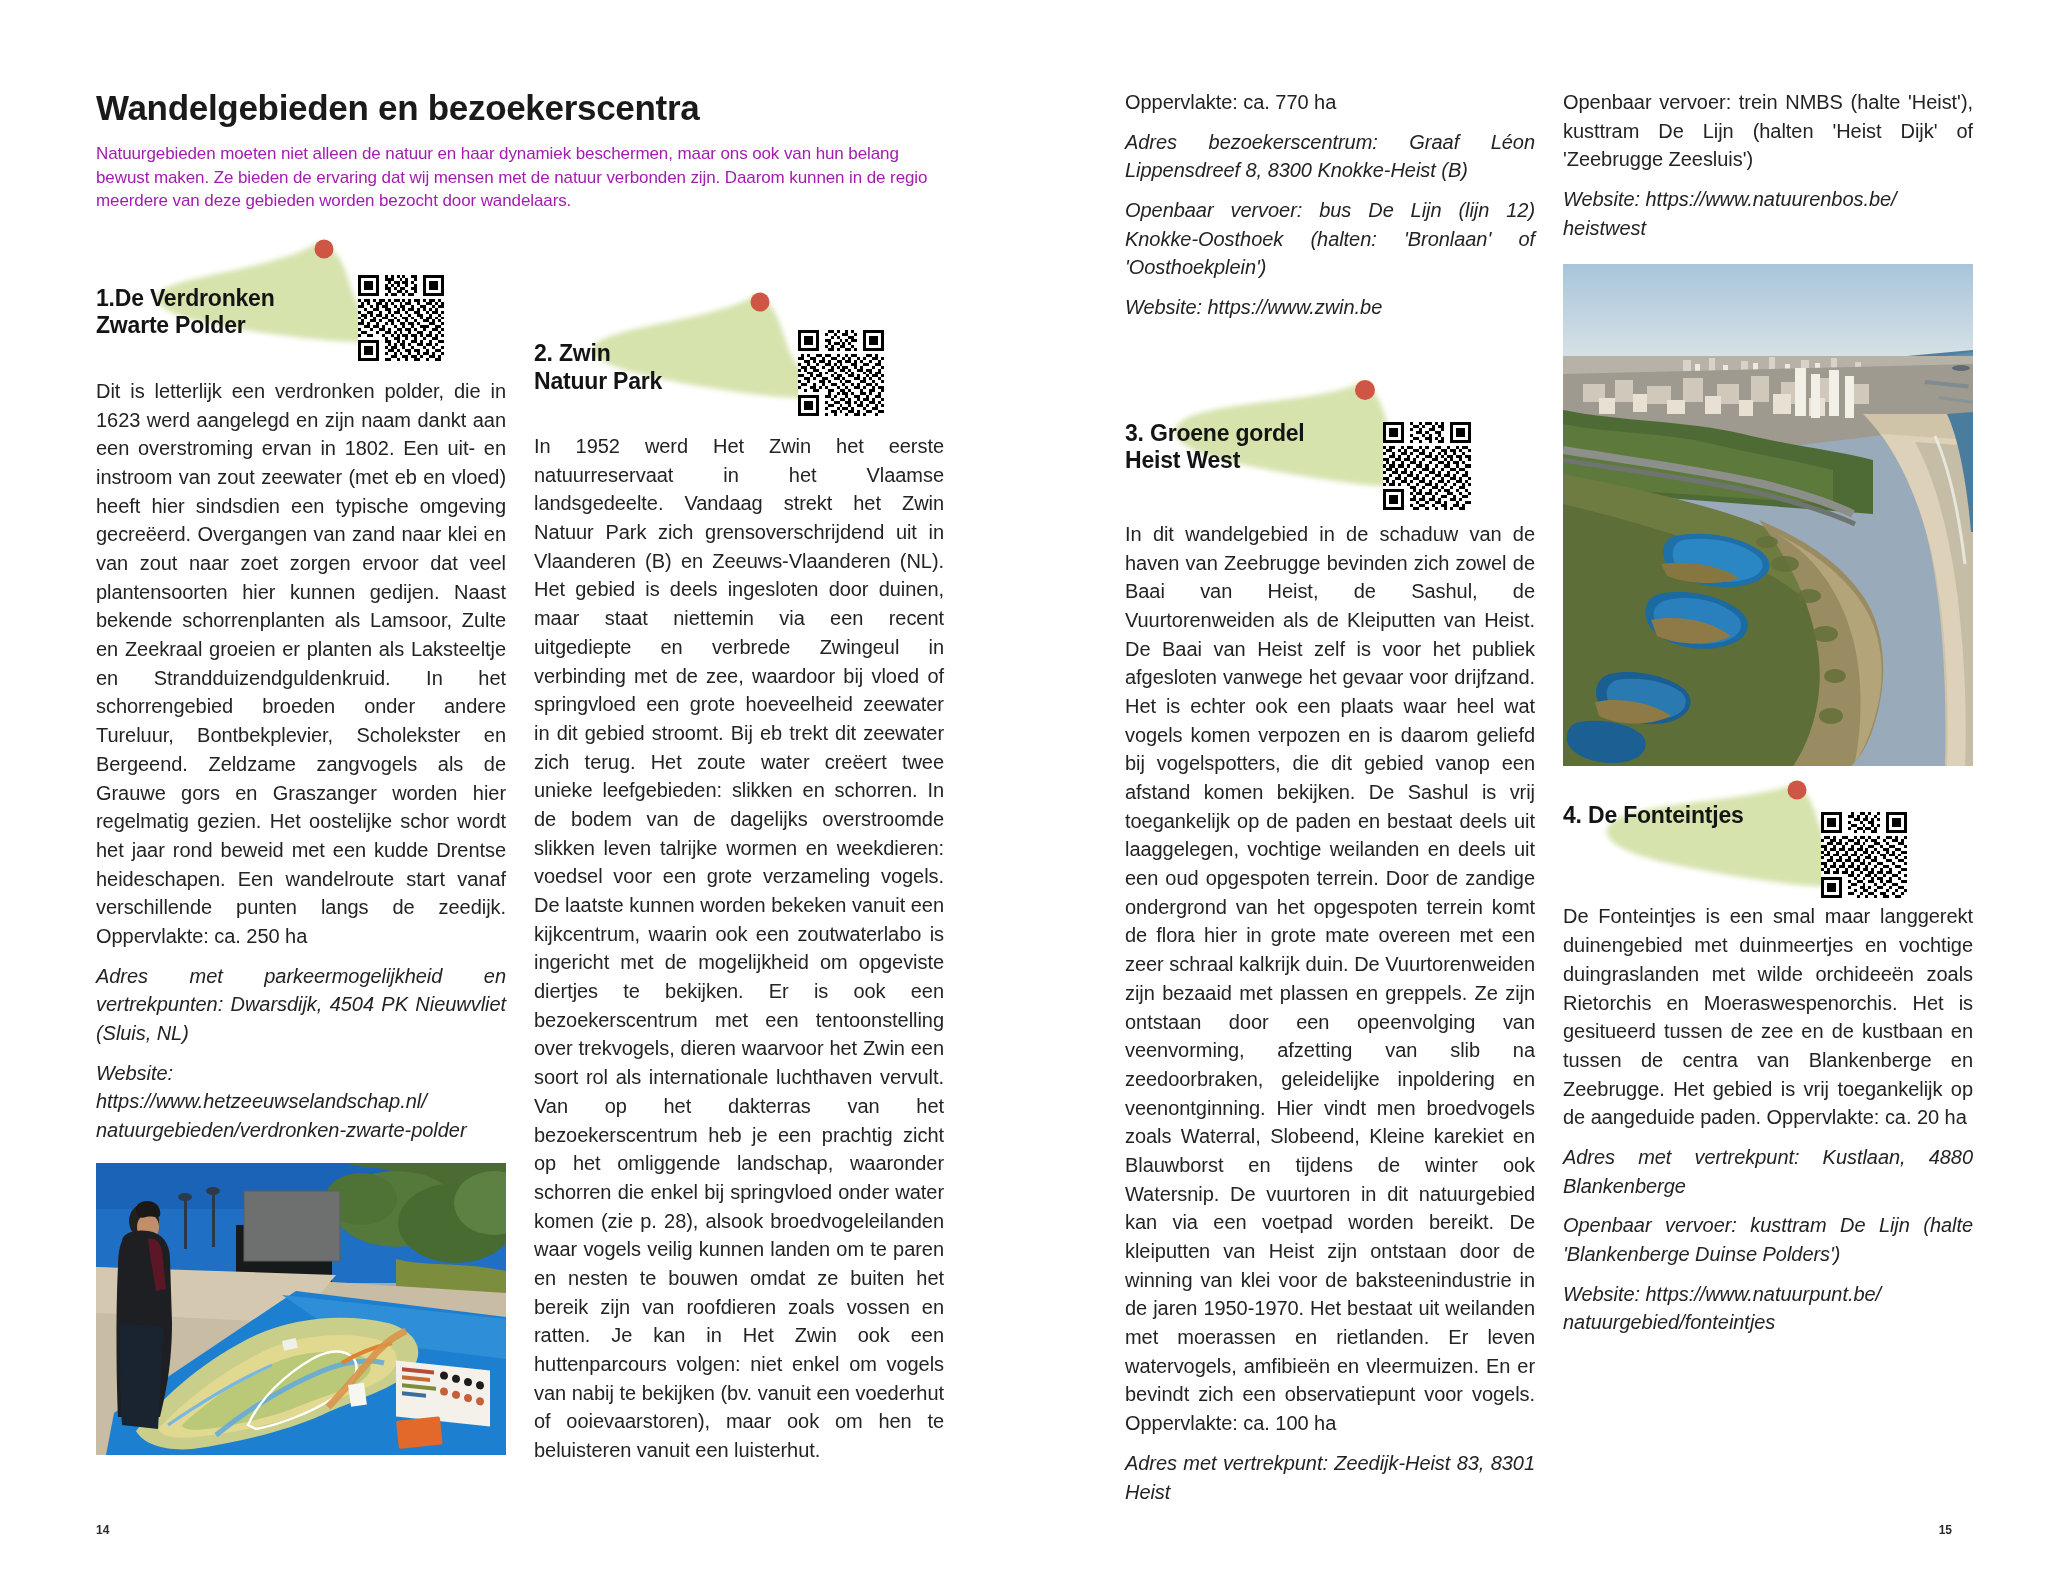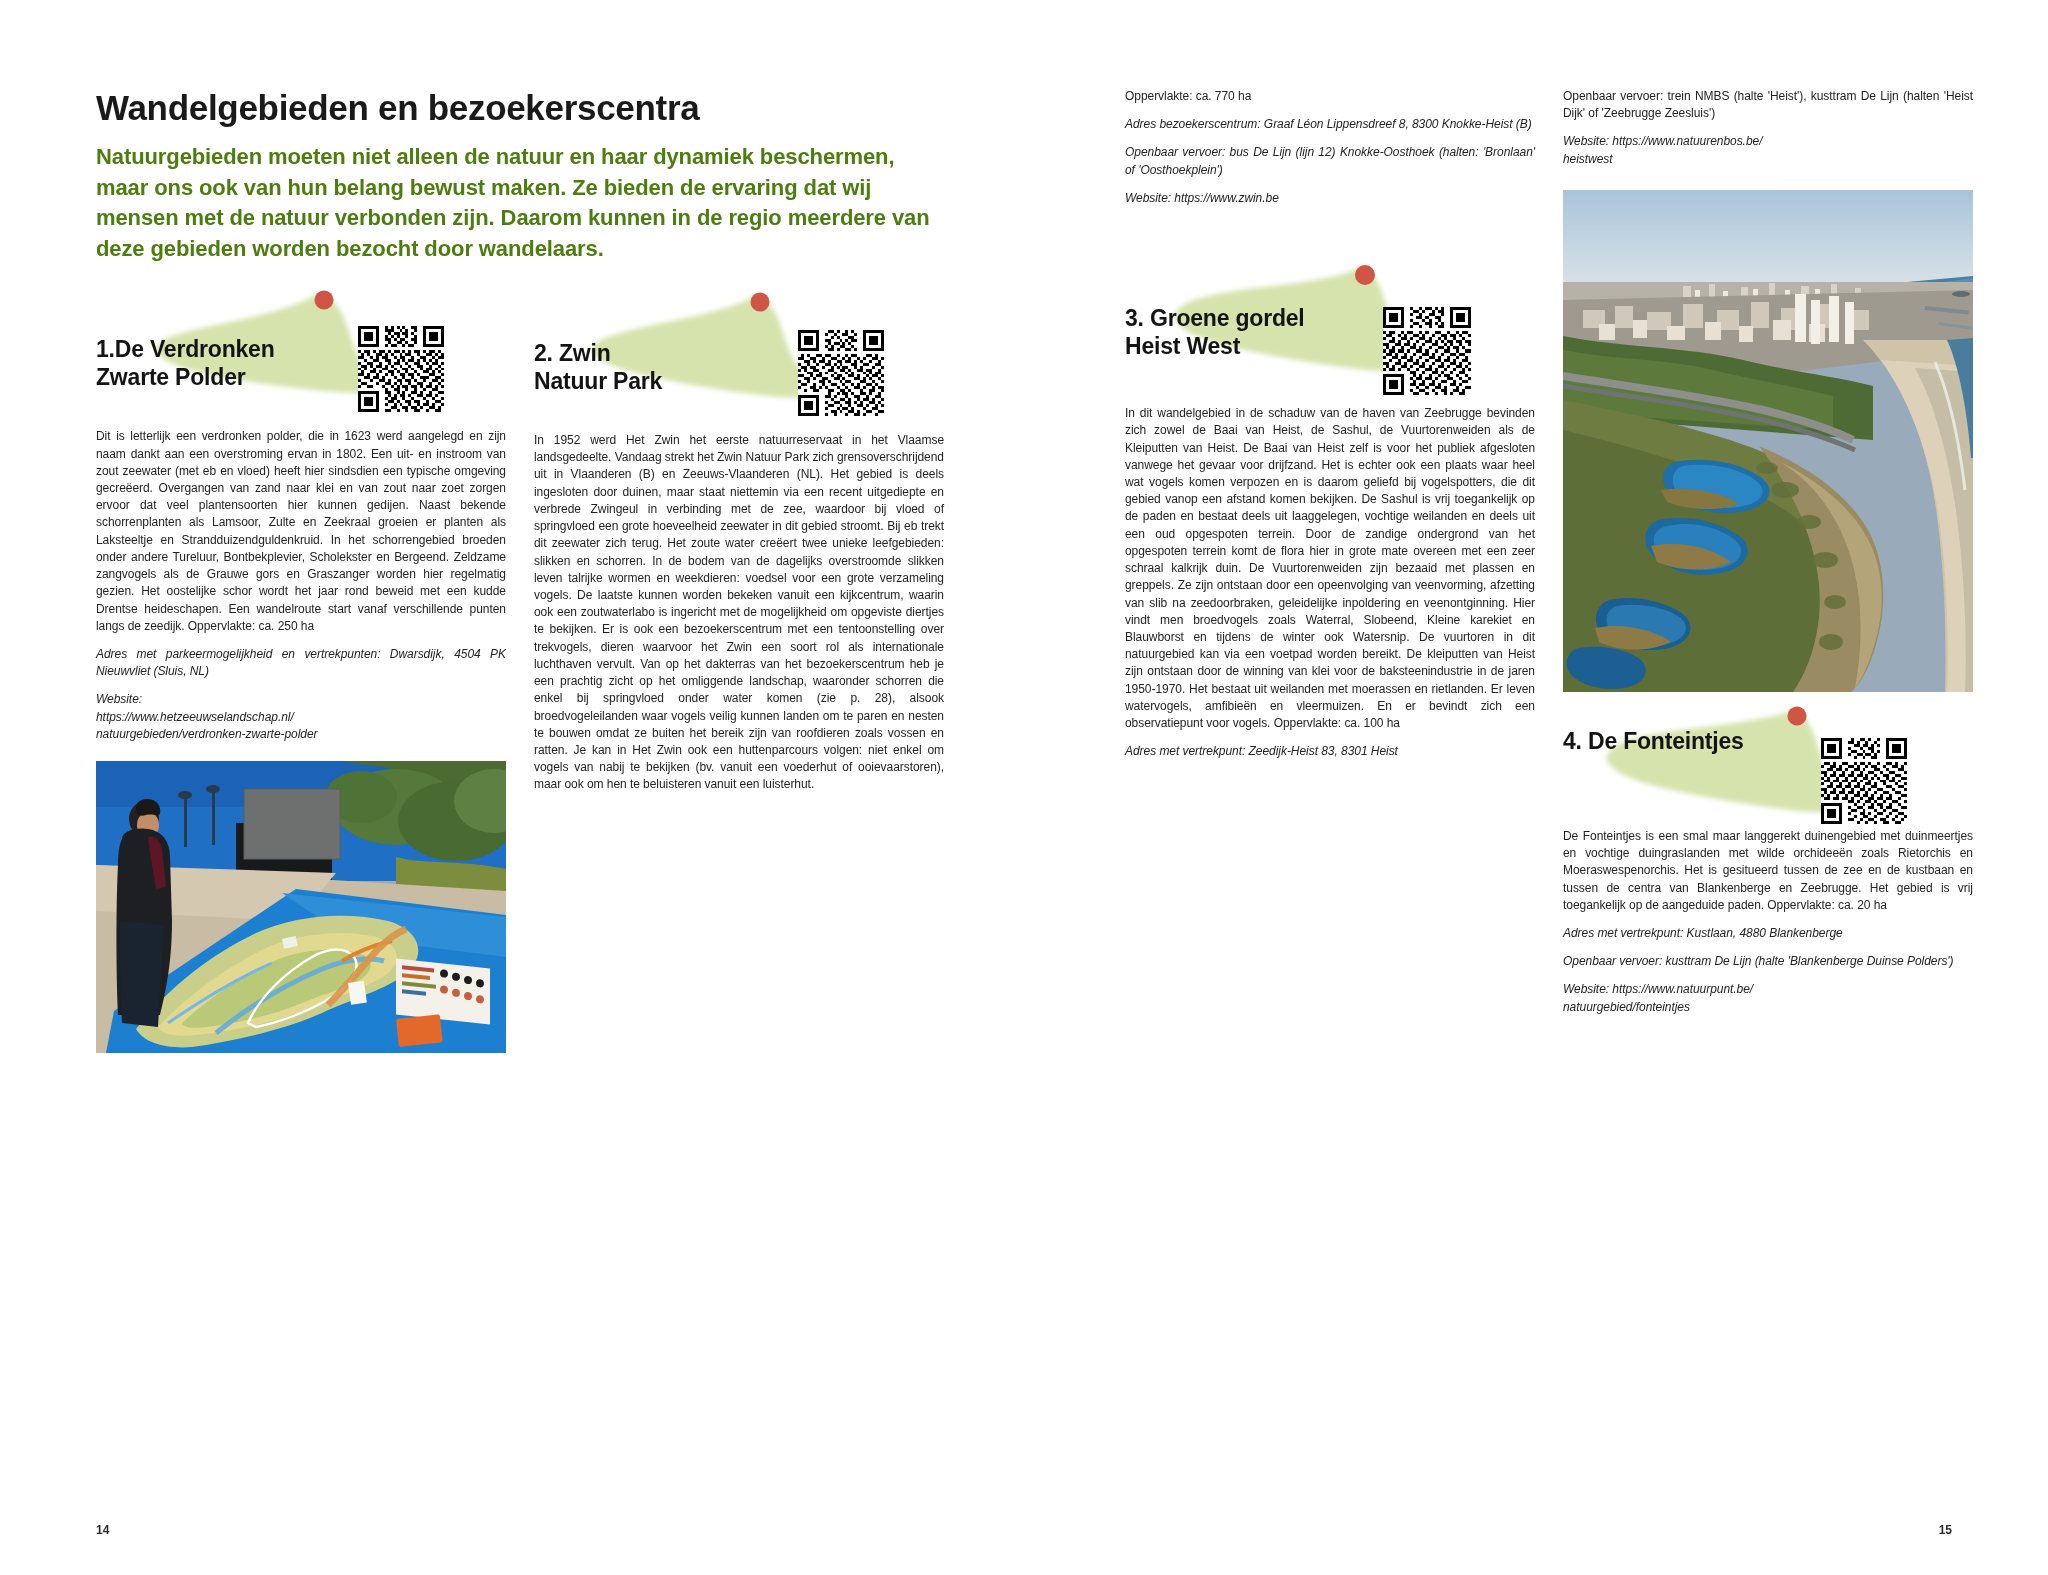--- a/index.html
+++ b/index.html
@@ -20,30 +20,29 @@
 
   .page-title {
     font-size: 35px;
     font-weight: bold;
     letter-spacing: -0.3px;
     color: #1a1a1a;
     white-space: nowrap;
     margin-bottom: 14px;
   }
   .intro {
-    font-size: 22px;
+    font-size: 17px;
     line-height: 1.39;
-    color: #4d7c0f;
+    color: #a21caf;
     width: 845px;
     letter-spacing: -0.1px;
-    font-weight: bold;
   }
 
   .body-text {
-    font-size: 12px;
+    font-size: 20px;
     line-height: 1.435;
     color: #232323;
     text-align: justify;
     letter-spacing: -0.05px;
     -webkit-hyphens: none; hyphens: none;
   }
   .body-text p { margin: 0; }
   .body-text p + p { margin-top: 11px; font-style: italic; }
   .nowrap-url { white-space: nowrap; }
 

